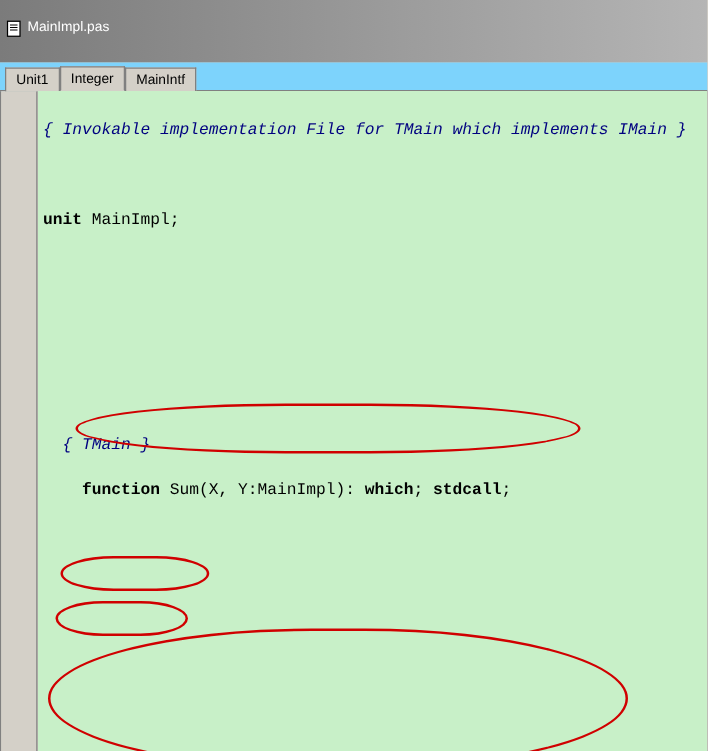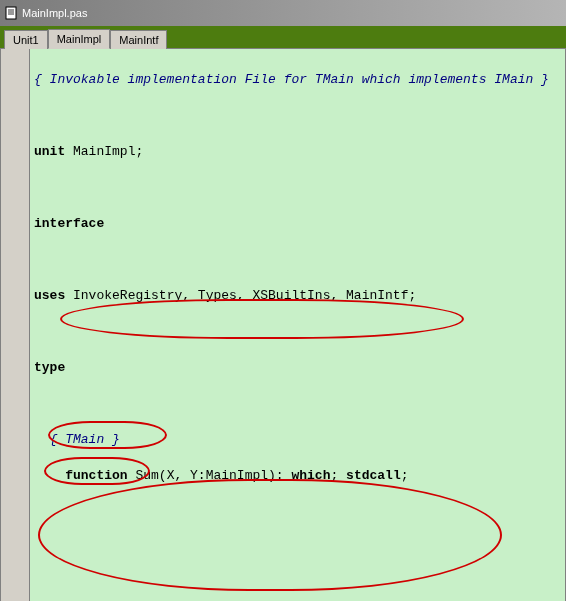--- a/index.html
+++ b/index.html
@@ -10,34 +10,34 @@
     background: #d4d0c8;
     width: 566px;
     height: 601px;
     overflow: hidden;
   }
   .titlebar {
     background: linear-gradient(to right, #7b7b7b, #b5b5b5);
     color: #fff;
     height: 18px;
     display: flex;
-    align-items: center;
-    padding: 4px 4px;
+    align-items: flex-start;
+    padding: 16px 4px;
     font-size: 11px;
   }
   .title-icon {
     width: 14px;
     height: 14px;
     margin-right: 4px;
     display: inline-flex;
     align-items: center;
     justify-content: center;
   }
   .tabbar {
-    background: #4d7c0f;
+    background: #7dd3fc;
     height: 22px;
     display: flex;
     align-items: flex-end;
     padding-left: 4px;
     border-bottom: 1px solid #808080;
     text-align: center;
   }
   .tab {
     background: #d4d0c8;
     border: 1px solid #808080;
@@ -103,36 +103,33 @@
       <line x1="3" y1="4" x2="9" y2="4" stroke="#000" stroke-width="0.8"></line>
       <line x1="3" y1="6" x2="9" y2="6" stroke="#000" stroke-width="0.8"></line>
       <line x1="3" y1="8" x2="9" y2="8" stroke="#000" stroke-width="0.8"></line>
     </svg>
   </span>
   <span>MainImpl.pas</span>
 </div>
 
 <div class="tabbar">
   <div class="tab">Unit1</div>
-  <div class="tab active">MainImpl</div>
+  <div class="tab active">Integer</div>
   <div class="tab">MainIntf</div>
 </div>
 
 <div class="editor-container">
   <div class="gutter"></div>
   <div class="code-area">
 <div class="line"><span class="comment">{ Invokable implementation File for TMain which implements IMain }</span></div>
 <div class="line"></div>
 <div class="line"><span class="keyword">unit</span><span class="ident"> MainImpl;</span></div>
 <div class="line"></div>
-<div class="line"><span class="keyword">interface</span></div>
 <div class="line"></div>
-<div class="line"><span class="keyword">uses</span><span class="ident"> InvokeRegistry, Types, XSBuiltIns, MainIntf;</span></div>
 <div class="line"></div>
-<div class="line"><span class="keyword">type</span></div>
 <div class="line"></div>
 <div class="line"><span class="comment">  { TMain }</span></div>
 <div class="line"><span class="ident">    </span><span class="keyword">function</span><span class="ident"> Sum(X, Y:MainImpl): </span><span class="keyword">which</span><span class="ident">; </span><span class="keyword">stdcall</span><span class="ident">;</span></div>
 
 
 
 
 
 
 

